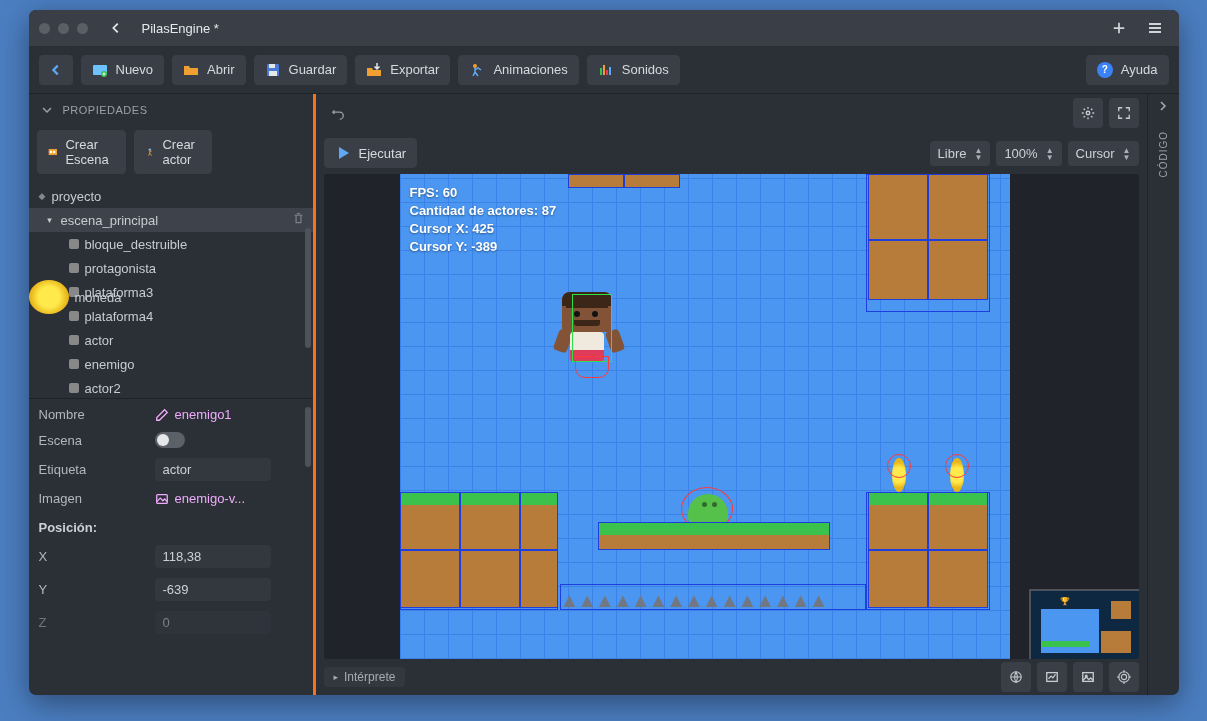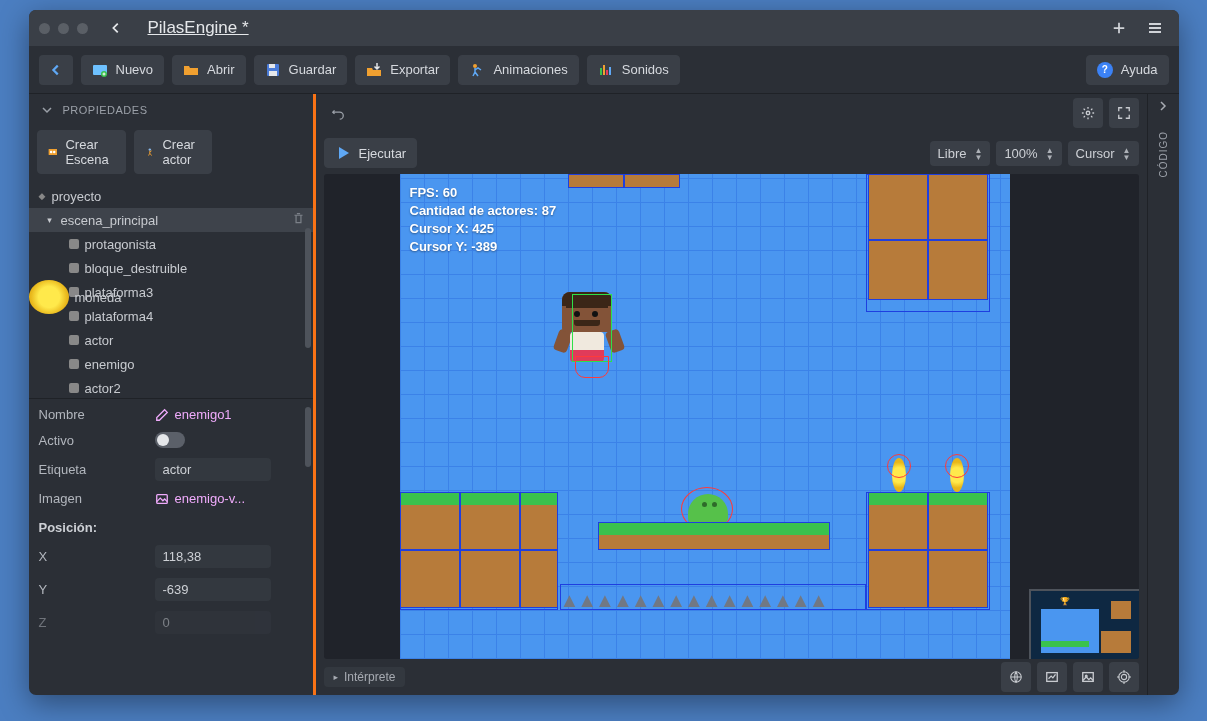--- a/index.html
+++ b/index.html
@@ -31,21 +31,21 @@
     align-items: center;
     padding: 0 10px;
     gap: 8px;
   }
   .traffic { width: 11px; height: 11px; border-radius: 50%; background: #5A5F66; }
   .tb-back {
     width: 28px; height: 24px;
     display:flex; align-items:center; justify-content:center;
     color:#E5E7EA; margin-left: 6px;
   }
-  .tb-title { color: #E5E7EA; margin-left: 10px; font-size: 17px; text-decoration: underline; }
+  .tb-title { color: #E5E7EA; margin-left: 4px; font-size: 13px; }
   .tb-spacer { flex: 1; }
   .tb-iconbtn { width: 28px; height: 24px; display:flex; align-items:center; justify-content:center; color:#D0D3D8; }
 
   .toolbar {
     height: 48px;
     background: #2B2F36;
     border-bottom: 1px solid #1F2227;
     display: flex;
     align-items: center;
     padding: 0 10px;
@@ -414,25 +414,25 @@
         </div>
         <div class="tree-row depth1 selected">
           <span class="expand">▾</span>
           <span>escena_principal</span>
           <span class="trash"><svg viewBox="0 0 16 16" fill="none" stroke="currentColor" stroke-width="1.5">
                 <path d="M3 4h10M5 4v9h6V4M6 2h4"></path>
               </svg></span>
         </div>
         <div class="tree-row depth2">
             <span class="sq"></span>
+            <span>bloque_destruible</span>
+          </div>
+        <div class="tree-row depth2">
+            <span class="sq"></span>
             <span>protagonista</span>
-          </div>
-        <div class="tree-row depth2">
-            <span class="sq"></span>
-            <span>bloque_destruible</span>
           </div>
         <div class="tree-row depth2 coin">
             <span class="sq"></span>
             <span>moneda</span>
           </div>
         <div class="tree-row depth2">
             <span class="sq"></span>
             <span>plataforma3</span>
           </div>
         <div class="tree-row depth2">
@@ -460,21 +460,21 @@
         <div class="prop-row">
           <span class="lab">Nombre</span>
           <span class="prop-static">
             <svg viewBox="0 0 16 16" fill="none" stroke="currentColor" stroke-width="1.5">
                 <path d="M11 2l3 3-9 9H2v-3z"></path>
               </svg>
             <span>enemigo1</span>
           </span>
         </div>
         <div class="prop-row">
-          <span class="lab">Activo</span>
+          <span class="lab">Escena</span>
           <div class="switch">
               <div class="knob"></div>
             </div>
         </div>
         <div class="prop-row">
           <span class="lab">Etiqueta</span>
           <input class="prop-input" value="actor" style="">
         </div>
         <div class="prop-row">
           <span class="lab">Imagen</span>

